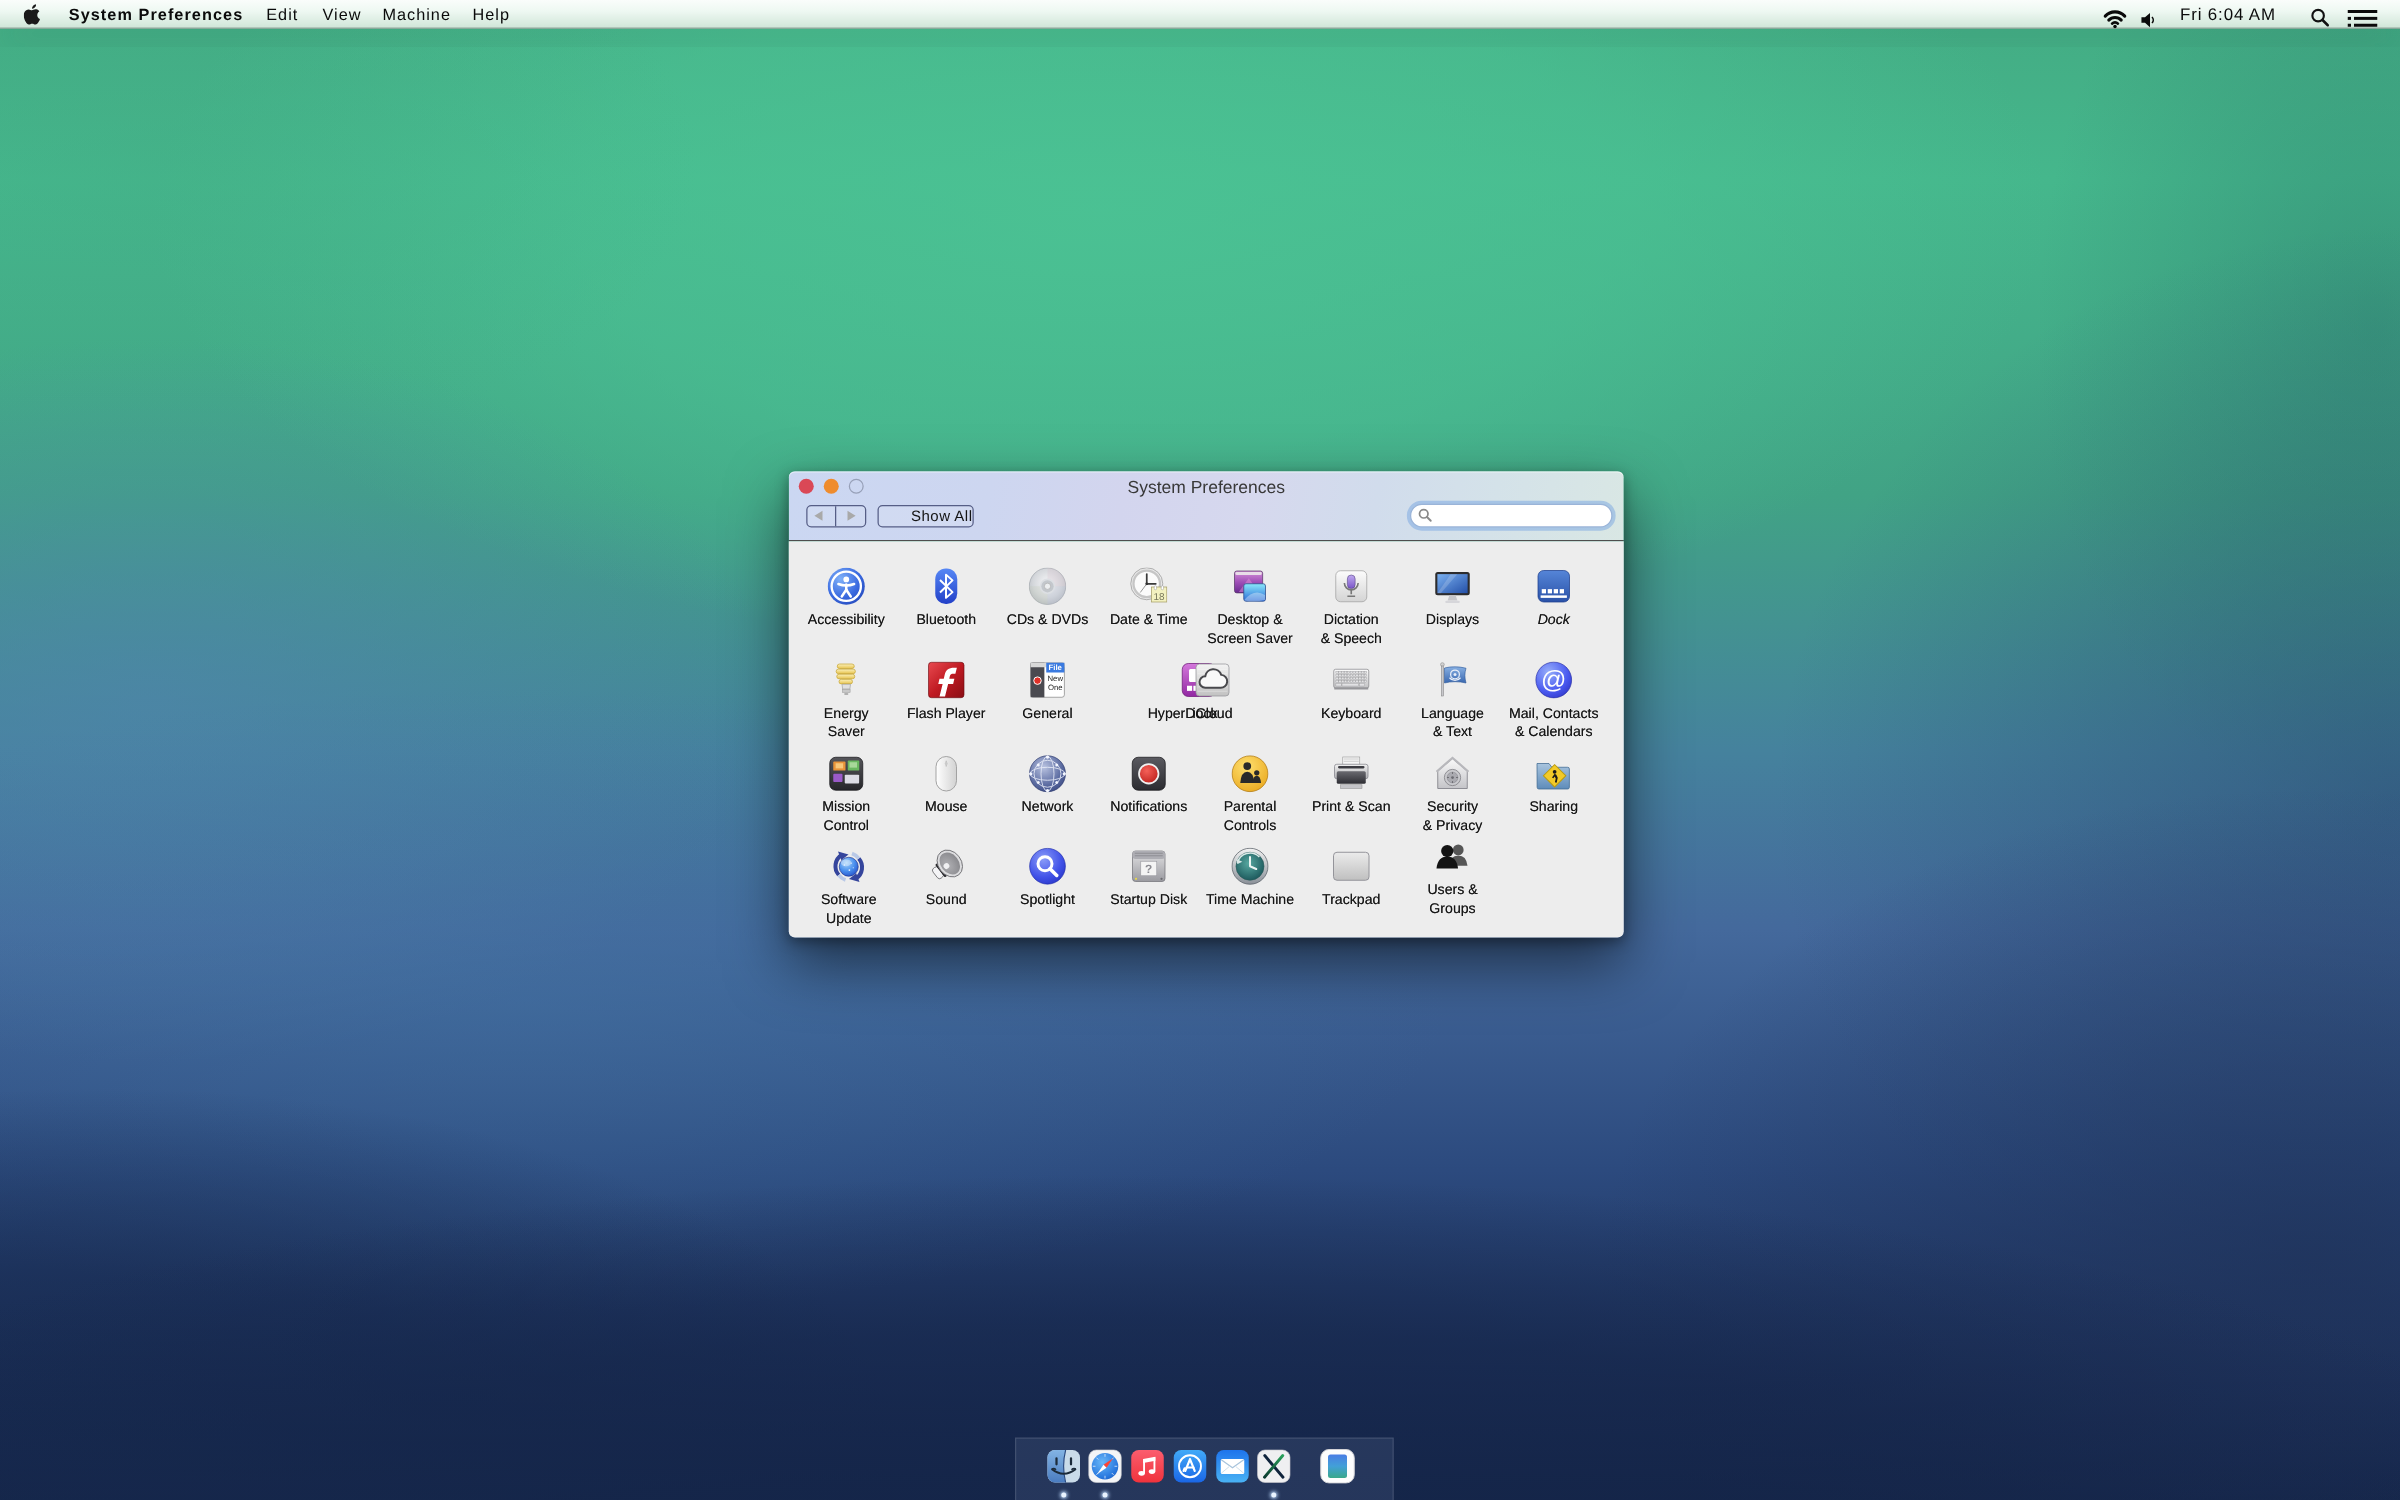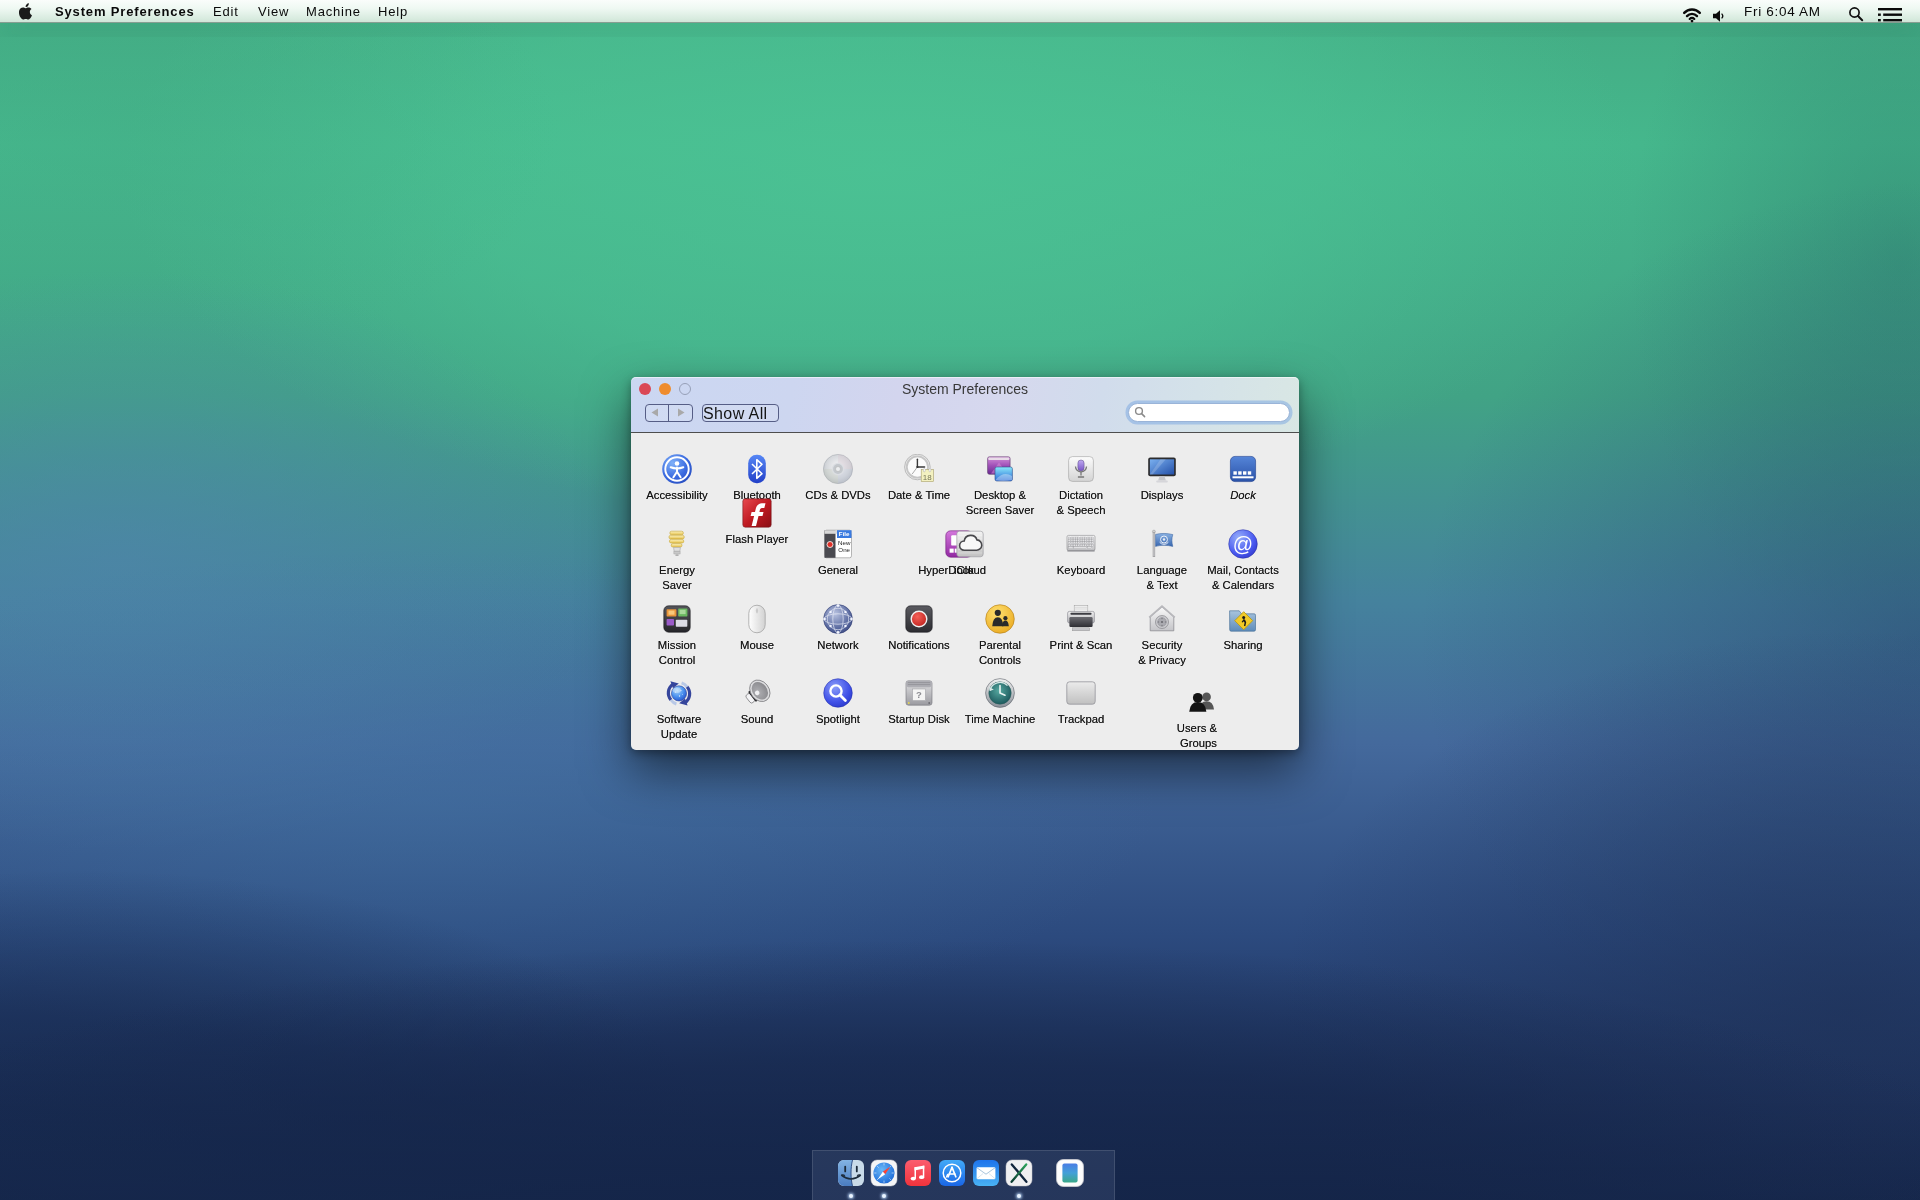--- a/index.html
+++ b/index.html
@@ -13,21 +13,21 @@
  box-shadow:0 20px 48px rgba(0,0,0,0.55),0 3px 10px rgba(0,0,0,0.35);}
 #titlebar{position:absolute;left:0;top:0;width:668px;height:55px;border-radius:5px 5px 0 0;
  background:linear-gradient(100deg,#cbd7f2 0%,#cdd6f0 24%,#d3d5ee 40%,#d6d8ee 55%,#d1dcec 70%,#d4e2e9 84%,#d9e7e4 100%);
  border-bottom:1px solid #4e4e4e;box-shadow:inset 0 1px 0 rgba(255,255,255,0.55);}
 #content{position:absolute;left:0;top:56px;width:668px;height:317px;background:#ededed;border-radius:0 0 5px 5px;}
 .tl{position:absolute;top:383px;width:12px;height:12px;border-radius:50%;}
 #title{position:absolute;left:631px;top:381px;width:668px;text-align:center;font-size:14px;color:#383838;}
 .tbtn{position:absolute;top:404px;height:16px;border:1px solid #565e86;border-radius:4px;background:rgba(255,255,255,0.10);}
 #navband{left:645px;width:46px;}
 #navdiv{position:absolute;left:668px;top:405px;width:1px;height:16px;background:#565e86;}
-#showall{left:702px;width:75px;text-align:left;font-size:16px;letter-spacing:0.4px;color:#141414;line-height:17px;}
+#showall{left:702px;width:75px;text-align:right;font-size:12px;letter-spacing:0.4px;color:#141414;line-height:17px;}
 #search{position:absolute;left:1128px;top:403px;width:160px;height:17px;border-radius:10px;background:#fff;
  border:1px solid #9ab4d8;box-shadow:0 0 0 2.5px rgba(120,165,225,0.5);}
 .cell{position:absolute;width:96px;text-align:center;}
 .cell .lbl{margin-top:0px;font-size:11.3px;line-height:14.5px;color:#161616;text-shadow:0 0 0.35px rgba(0,0,0,0.65);}
 .ic{display:inline-block;}
 #dock{position:absolute;left:812px;top:1150px;width:301px;height:50px;
  background:rgba(165,185,225,0.12);border:1px solid rgba(255,255,255,0.12);border-bottom:none;}
 .dkic{position:absolute;top:1159px;width:28px;height:28px;}
 .dot{position:absolute;top:1194px;width:4px;height:4px;border-radius:50%;background:#eaf4ff;box-shadow:0 0 3px 1px rgba(190,220,255,0.9);}
 </style>
@@ -399,21 +399,21 @@
         <g fill="url(#yelg)" stroke="#c8a83a" stroke-width="0.6">
           <rect x="7.8" y="2.2" width="13.6" height="3.6" rx="1.8"></rect>
           <rect x="6.9" y="6.3" width="15.4" height="3.6" rx="1.8"></rect>
           <rect x="7.4" y="10.4" width="14.4" height="3.6" rx="1.8"></rect>
           <rect x="9.2" y="14.5" width="10.8" height="3.6" rx="1.8"></rect>
         </g>
         <path d="M11.6 18.4 h6.8 l-0.5 3.8 h-5.8 z" fill="#e0e0e0" stroke="#9a9a9a" stroke-width="0.5"></path>
         <rect x="11.9" y="22.4" width="6.2" height="2.6" fill="#c8c8c8" stroke="#9a9a9a" stroke-width="0.4"></rect>
         <rect x="13.3" y="25.3" width="3.4" height="1.7" rx="0.8" fill="#b0b0b0"></rect>
       </svg><div class="lbl">Energy<br>Saver</div></div>
-    <div class="cell" style="left:702px;top:498px;width:110px;"><svg class="ic" width="30" height="30" viewBox="0 0 30 30">
+    <div class="cell" style="left:702px;top:529px;width:110px;"><svg class="ic" width="30" height="30" viewBox="0 0 30 30">
         <rect x="0.8" y="0.8" width="28.4" height="28.4" rx="2.4" fill="url(#flg)" stroke="#6a0a10" stroke-width="0.5"></rect>
         <path d="M21.4 5.2 c-4.7 0 -6.8 2 -7.7 5.8 l-0.7 2.9 h-3.4 l-1 4.2 h3.5 l-2.5 10 h4.4 l2.5 -10 h4 l1 -4.2 h-4.1 l0.5 -2.2 c0.3 -1.2 1.2 -1.7 2.9 -1.7 h1.5 l1.2 -4.8 z" fill="#fff"></path>
       </svg><div class="lbl">Flash Player</div></div>
     <div class="cell" style="left:783px;top:529px;width:110px;"><svg class="ic" width="30" height="30" viewBox="0 0 30 30">
         <rect x="1.5" y="1.2" width="27" height="27.6" rx="2" fill="#fff" stroke="#8a8a8a" stroke-width="0.6"></rect>
         <rect x="1.5" y="1.2" width="11" height="27.6" fill="#4a4a50"></rect>
         <rect x="1.5" y="1.2" width="27" height="3.6" fill="#d8d8d8"></rect>
         <rect x="14" y="1.2" width="14.5" height="7.8" fill="#3a7ae0"></rect>
         <text x="21.2" y="7.4" font-size="6.2" text-anchor="middle" fill="#fff" font-family="Liberation Sans" font-weight="bold">File</text>
         <text x="21.2" y="15.8" font-size="6.2" text-anchor="middle" fill="#222" font-family="Liberation Sans">New</text>
@@ -612,21 +612,21 @@
     <div class="cell" style="left:945px;top:678px;width:110px;"><svg class="ic" width="30" height="30" viewBox="0 0 30 30">
         <circle cx="15" cy="15" r="14.4" fill="url(#tmo)" stroke="#5a6068" stroke-width="0.6"></circle>
         <circle cx="15" cy="15" r="11.2" fill="url(#tmf)" stroke="#2a5a58" stroke-width="0.5"></circle>
         <path d="M15 15 V7.6 M15 15 L20 17.2" fill="none" stroke="#eaf4f2" stroke-width="1.6" stroke-linecap="round"></path>
         <path d="M4.9 12.6 a10.4 10.4 0 0 1 17.6 -5" fill="none" stroke="#d8e8e6" stroke-width="1.3"></path>
         <path d="M3.8 8.9 l1.2 4.2 3.9 -1.7 z" fill="#d8e8e6"></path>
       </svg><div class="lbl">Time Machine</div></div>
     <div class="cell" style="left:1026px;top:678px;width:110px;"><svg class="ic" width="30" height="30" viewBox="0 0 30 30">
         <rect x="0.8" y="3.8" width="28.4" height="22.4" rx="2.8" fill="url(#tpg)" stroke="#94949a" stroke-width="0.8"></rect>
       </svg><div class="lbl">Trackpad</div></div>
-    <div class="cell" style="left:1107px;top:687px;width:110px;text-align:right;"><svg class="ic" width="30" height="30" viewBox="0 0 30 30">
+    <div class="cell" style="left:1107px;top:670px;width:110px;"><svg class="ic" width="30" height="30" viewBox="0 0 30 30">
         <circle cx="19.6" cy="9.9" r="4.3" fill="#565656"></circle>
         <path d="M12.2 22.6 q0.9 -8.3 7.4 -8.3 q6.5 0 7.4 8.3 z" fill="#565656"></path>
         <circle cx="10.8" cy="10.8" r="4.9" fill="#141414"></circle>
         <path d="M2.2 24.7 q1 -9.6 8.6 -9.6 q7.6 0 8.6 9.6 z" fill="#141414"></path>
       </svg><div class="lbl">Users &amp;<br>Groups</div></div>
   </div>
 <div id="dock"></div>
 <div id="dockicons">
     <svg width="0" height="0" style="position:absolute">
       <defs>

